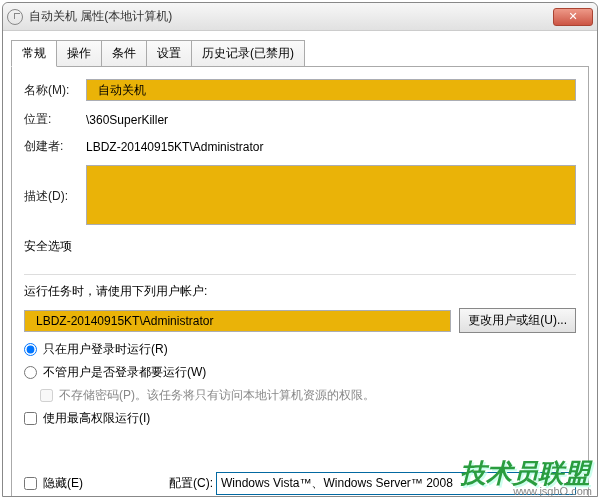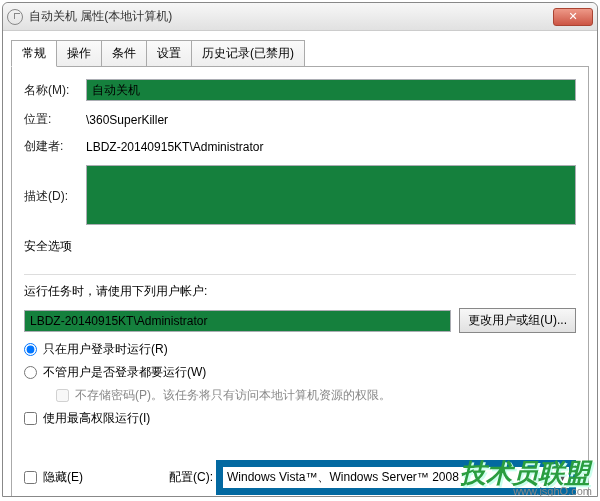--- a/index.html
+++ b/index.html
@@ -12,34 +12,34 @@
 .titlebar .close { width: 40px; height: 18px; background: linear-gradient(to bottom, #e98, #c54); border: 1px solid #a43; border-radius: 3px; color: #fff; text-align: center; line-height: 14px; font-size: 11px; cursor: pointer; }
 .tabs { display: flex; margin: 8px 8px 0 8px; }
 .tab { padding: 4px 10px; border: 1px solid #aaa; border-bottom: none; background: linear-gradient(to bottom, #fafafa, #eee); font-size: 12px; cursor: pointer; position: relative; top: 1px; }
 .tab.active { background: #fff; border-bottom: 1px solid #fff; z-index: 2; }
 .tab:not(.active) { border-left: none; }
 .tab:first-child { border-left: 1px solid #aaa; }
 .panel { border: 1px solid #aaa; margin: 0 8px 8px 8px; padding: 12px; height: 440px; position: relative; }
 .row { display: flex; align-items: center; margin-bottom: 10px; }
 .lbl { width: 62px; color: #222; }
 .val { flex: 1; }
-.textbox { border: 1px solid #abadb3; background: #15803d; padding: 3px 5px; width: 100%; font-family: inherit; font-size: 12px; }
+.textbox { border: 1px solid #abadb3; background: #eab308; padding: 3px 11px; width: 100%; font-family: inherit; font-size: 12px; }
 .desc { height: 60px; resize: none; }
 .section-title { margin-top: 8px; margin-bottom: 8px; border-bottom: 1px solid #ddd; padding-bottom: 19px; }
 .line { margin-bottom: 8px; }
 .userrow { display: flex; gap: 8px; align-items: center; }
 .userrow input[type=text] { flex: 1; }
 .btn { background: linear-gradient(to bottom, #f7f7f7, #e1e1e1); border: 1px solid #888; padding: 3px 8px; cursor: pointer; font-family: inherit; font-size: 12px; }
 .radio-row, .chk-row { display: flex; align-items: center; gap: 4px; margin-bottom: 6px; }
 .radio-row input, .chk-row input { margin-right: 2px; }
-.indent { margin-left: 32px; }
+.indent { margin-left: 16px; }
 .disabled { color: #888; }
 .bottom { position: absolute; bottom: 10px; left: 12px; right: 12px; display: flex; align-items: center; gap: 3px; }
 .bottom .spacer { width: 80px; }
-.select { flex: 1; border: 7px solid #0369a1; background: #fff; padding: 2px 4px; display: flex; justify-content: space-between; align-items: center; cursor: pointer; }
+.select { flex: 1; border: 1px solid #0369a1; background: #fff; padding: 2px 4px; display: flex; justify-content: space-between; align-items: center; cursor: pointer; }
 .select .arrow { font-size: 10px; color: #555; }
 .watermark { position: absolute; bottom: 10px; right: 10px; font-size: 26px; font-weight: bold; font-style: italic; color: #2a9d3f; text-shadow: 2px 2px 0 #cfe; pointer-events: none; }
 .subwm { position: absolute; bottom: 4px; right: 8px; font-size: 11px; color: #888; pointer-events: none; }
 </style>
 </head>
 <body>
 
 <div class="window">
   <div class="titlebar">
     <span class="icon"></span>

